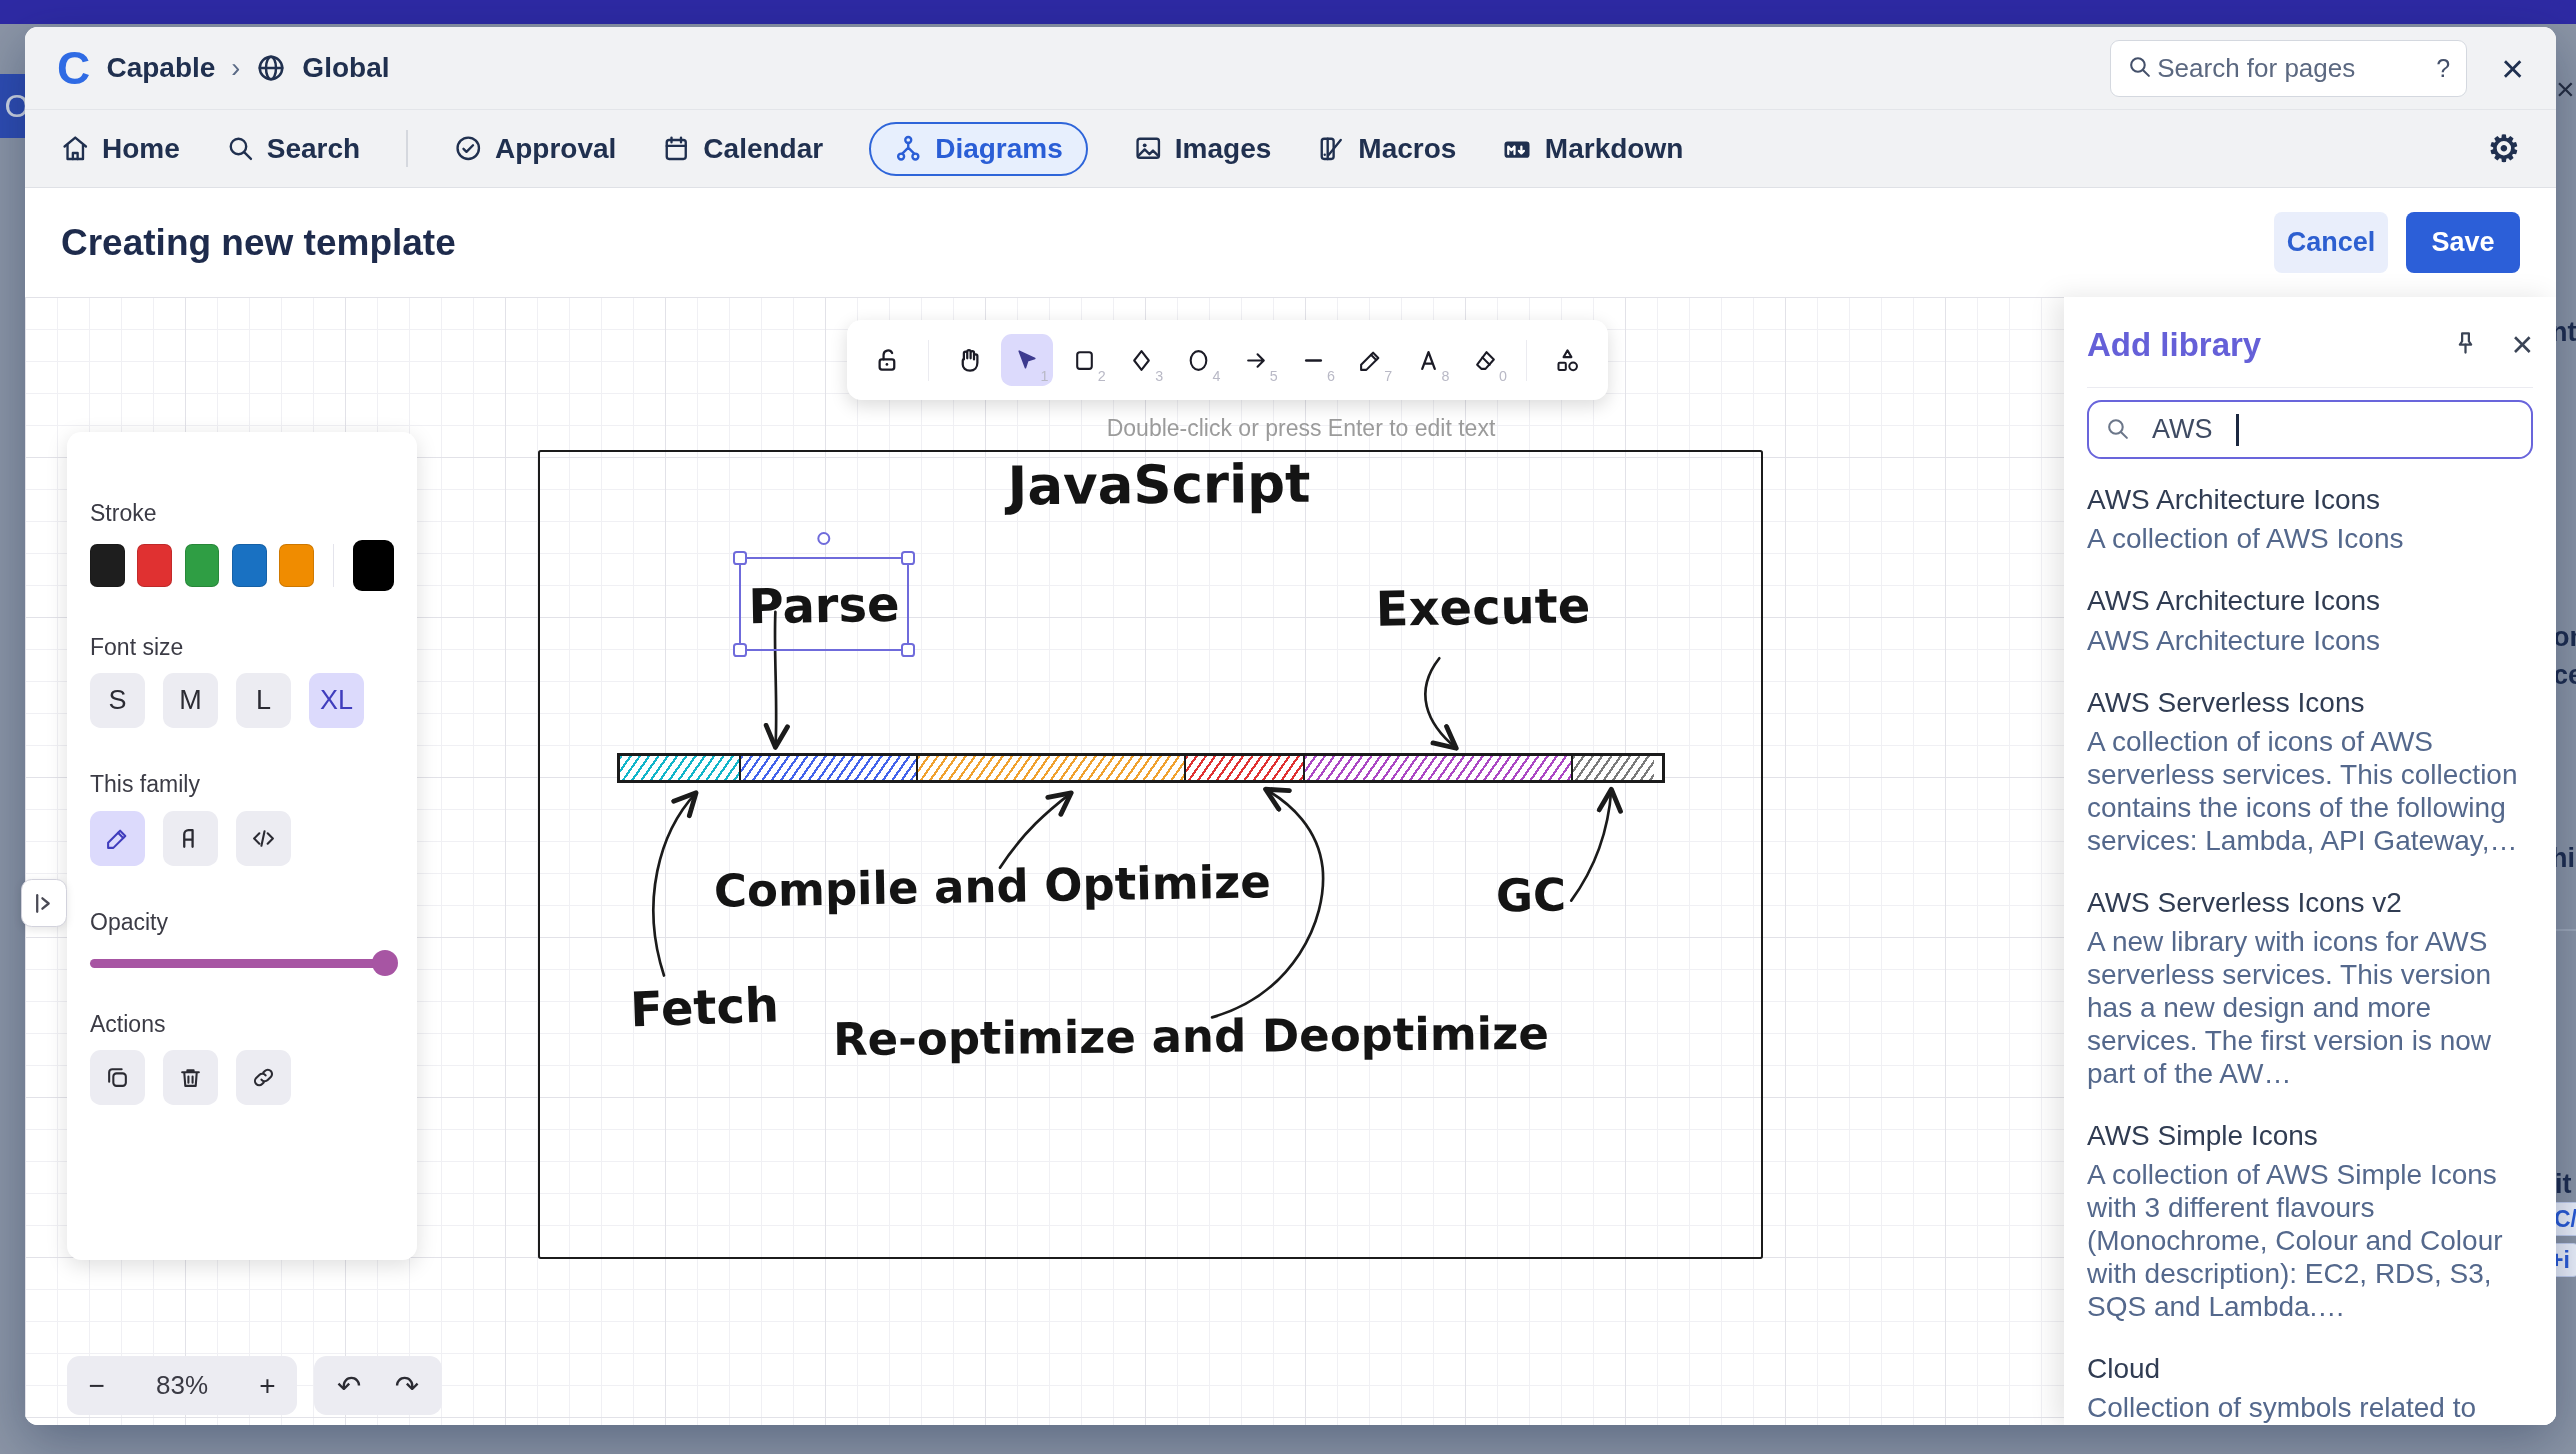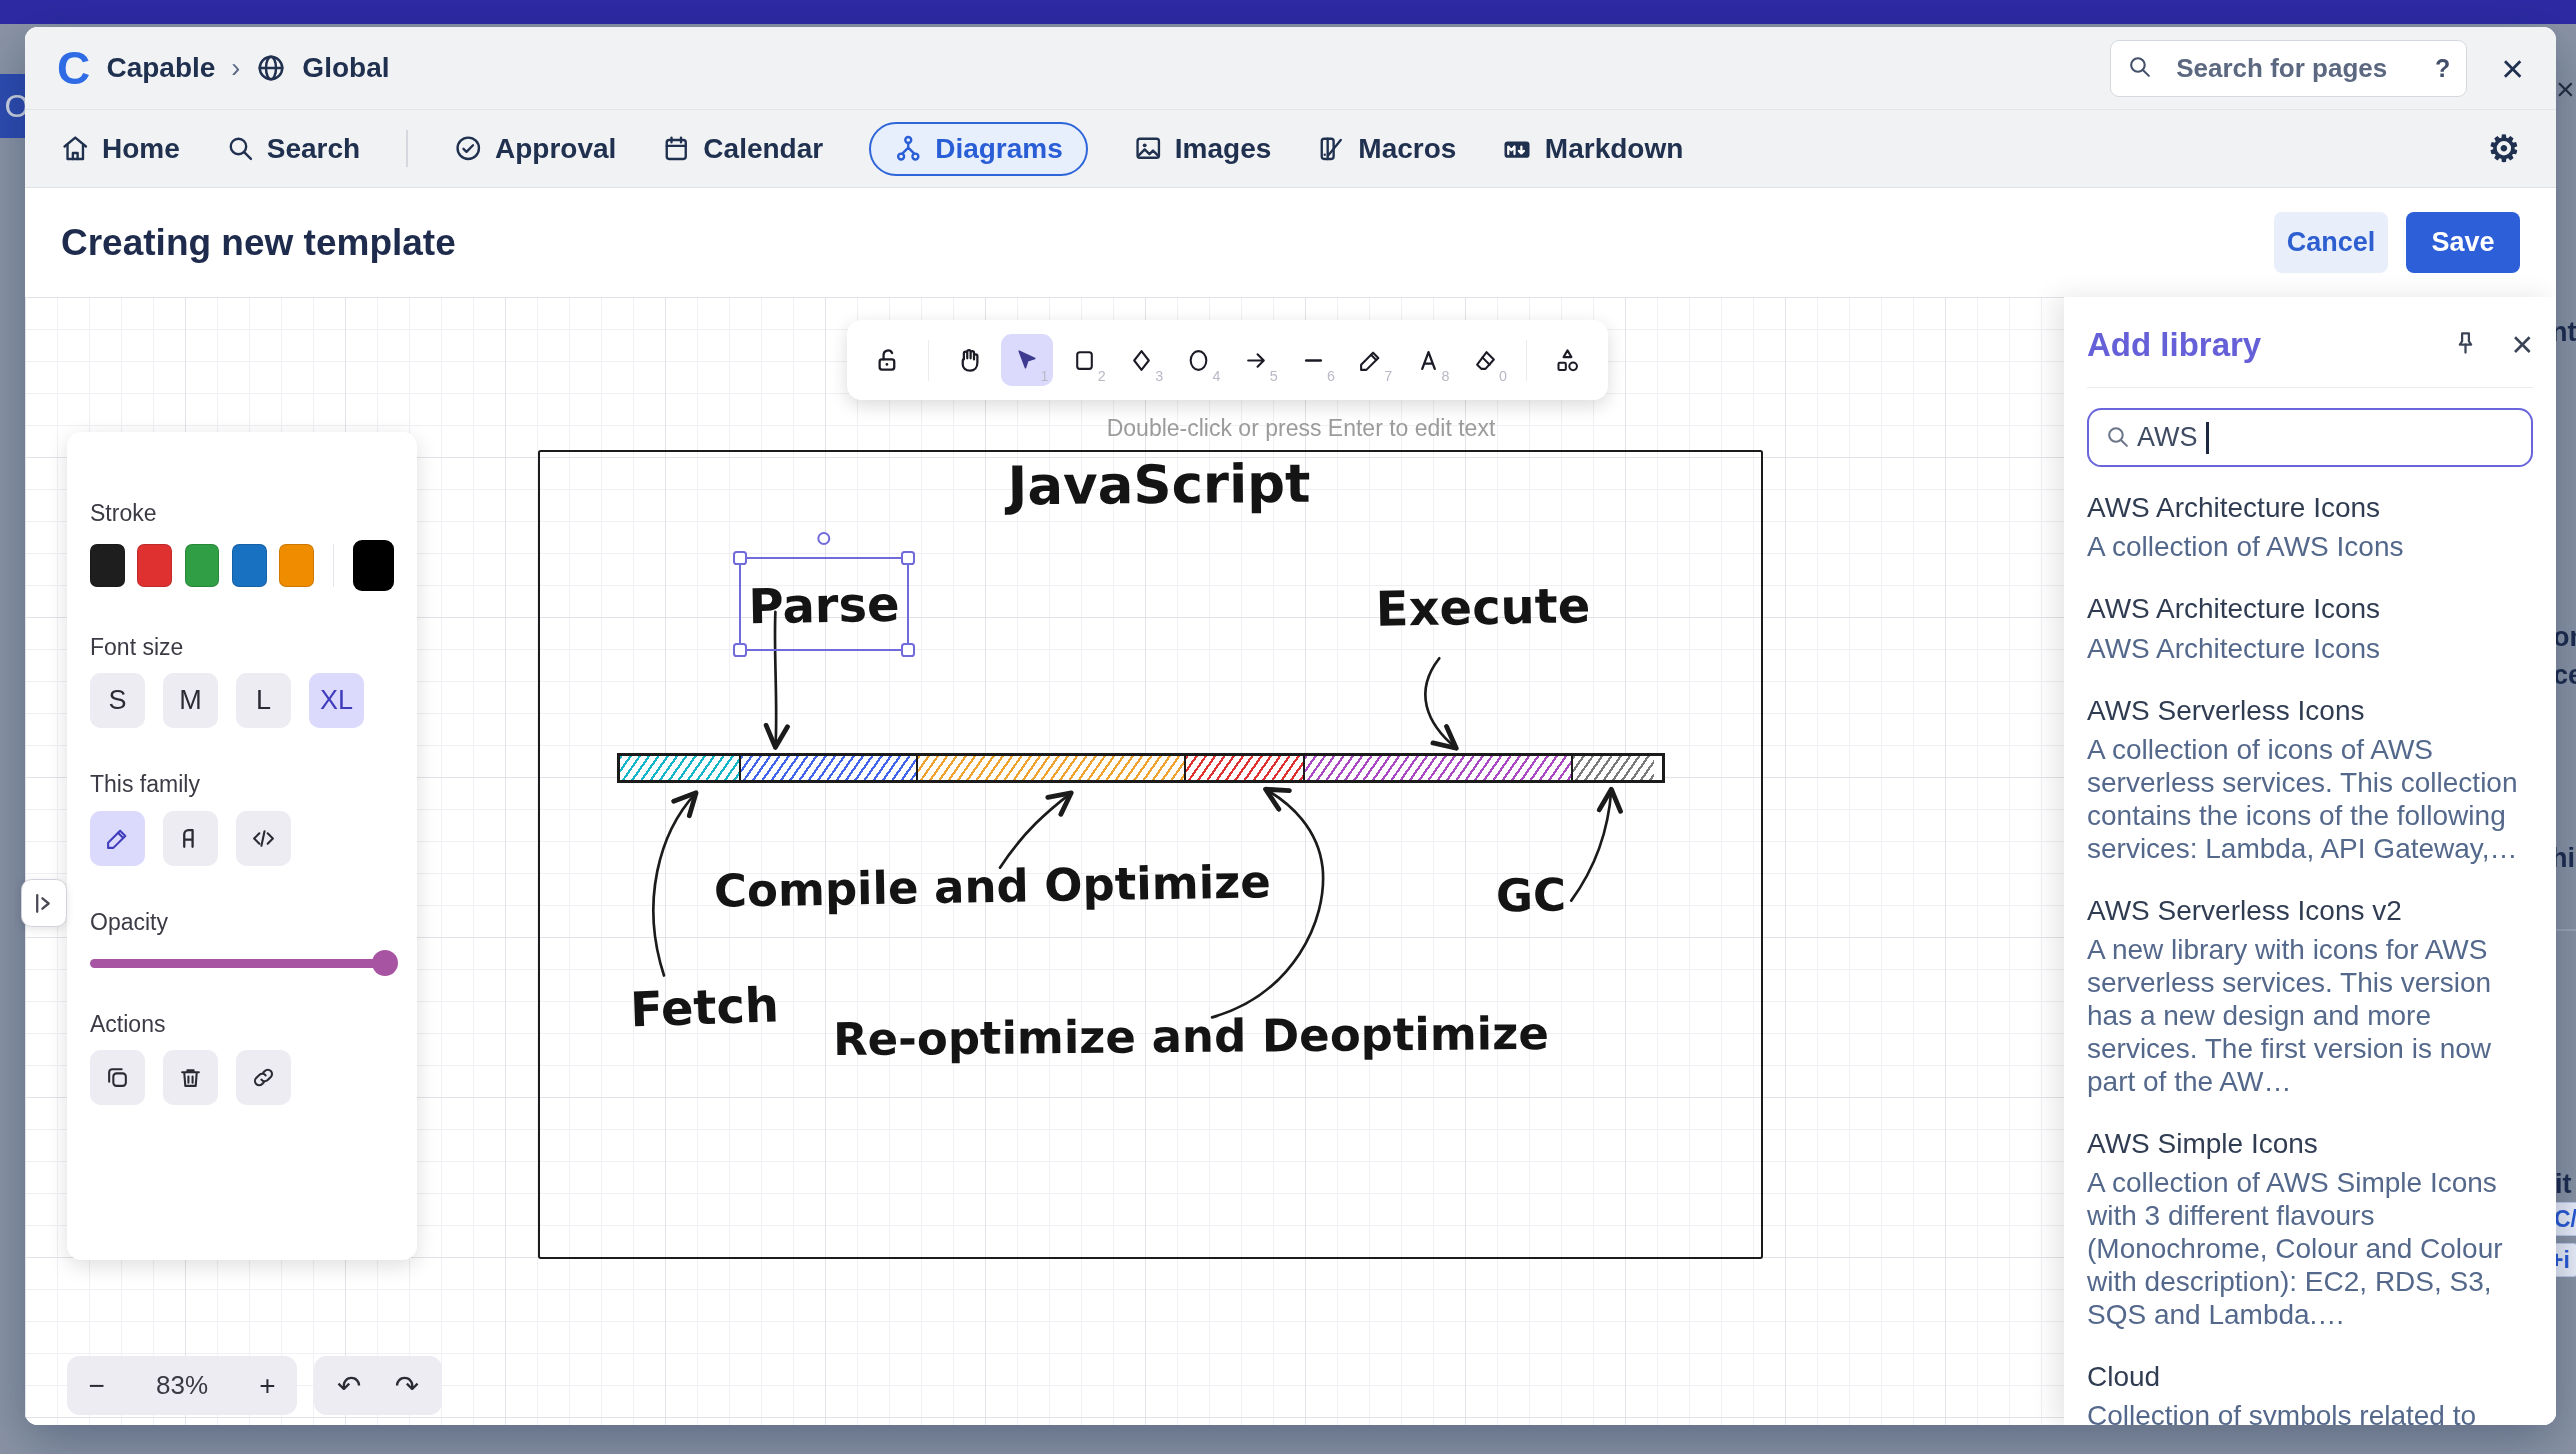--- a/index.html
+++ b/index.html
@@ -16,21 +16,21 @@
 
   
   .modal { position:absolute; left:25px; top:27px; width:2531px; height:1398px; background:#fff; border-radius:12.5px; box-shadow:0 16px 53px rgba(9,30,66,.35); overflow:hidden; }
 
   .mhead { height:82px; background:#f1f2f4; display:flex; align-items:center; padding:0 32px 0 32px; }
   .logo { font-size:46px; font-weight:800; color:#2f6be4; margin-right:18px; letter-spacing:-1.8px; }
   .crumb { display:flex; align-items:center; gap:16px; color:#20304f; font-size:28px; font-weight:600; }
   .crumb .sep { color:#5a6a85; font-size:27px; font-weight:400; }
   .crumb svg { display:block; }
   .mhead-spacer { flex:1; }
-  .hsearch { width:357px; height:57px; background:#fff; border:1.3px solid #d4d8df; border-radius:9px; display:flex; align-items:center; padding:0 16px; gap:24px;font-weight:bold; }
+  .hsearch { width:357px; height:57px; background:#fff; border:1.3px solid #d4d8df; border-radius:9px; display:flex; align-items:center; padding:0 16px; gap:5px; }
   .hsearch .ph { color:#5b6880; font-size:26px; flex:1; }
   .hsearch .qm { color:#44506a; font-size:25px; }
   .mclose { margin-left:34px; font-size:39px; color:#20304f; line-height:1; cursor:pointer; }
 
   .mnav { height:79px; background:#f1f2f4; border-top:1.3px solid #e3e5e9; border-bottom:1.3px solid #dfe1e6; display:flex; align-items:center; padding:0 36px; gap:46px; color:#20304f; font-size:28px; font-weight:600; }
   .nav-item { display:flex; align-items:center; gap:12.5px; cursor:pointer; }
   .nav-item svg { display:block; }
   .nav-div { width:1.8px; height:37px; background:#d5d8de; }
   .nav-item.active { border:2.2px solid #2e65d9; background:#e7effd; color:#2a5ed6; border-radius:890px; padding:9px 23px; }
   .nav-spacer { flex:1; }
@@ -101,21 +101,21 @@
   .pill span { cursor:pointer; }
   .zoomval { font-size:26px; color:#3a3a44; cursor:pointer; }
 
   
   .lib { position:absolute; right:0; top:0; bottom:0; width:492px; background:#fff; box-shadow:-9px 0 25px rgba(0,0,0,.10); padding:0 23px; overflow:hidden; }
   .lib-head { display:flex; align-items:center; padding-top:28.5px;justify-content:flex-end; }
   .lib-title { flex:1; font-size:33px; font-weight:700; color:#6560d8; }
   .lib-head .ic { color:#3b4456; margin-left:32px; cursor:pointer; }
   .lib-head .x { font-size:37px; line-height:1; }
   .lib-div { height:1.8px; background:#ebebf1; margin-top:23px; }
-  .lib-search { margin-top:20px; height:59px; border:2.7px solid #6965db; border-radius:14.3px; display:flex; align-items:center; padding:0 16px; gap:7px; background:#fff; }
+  .lib-search { margin-top:12px; height:59px; border:2.7px solid #6965db; border-radius:14.3px; display:flex; align-items:center; padding:0 16px; gap:22px; background:#fff; }
   .lib-search .val { font-size:27px; color:#3f4b63; }
   .caret { display:inline-block; width:2.7px; height:32px; background:#1b2840; margin-left:1.8px; vertical-align:middle; }
   .lib-list { margin-top:25px; }
   .lib-item { margin-bottom:30px; cursor:pointer; }
   .lib-name { font-size:28px; font-weight:500; color:#303c52; }
   .lib-desc { font-size:28px; color:#54688c; line-height:33px; margin-top:6.2px; }
 
   
   .toggle { position:absolute; left:21.4px; top:879px; width:46px; height:48px; background:#fff; border:1.8px solid #d2d2dc; border-radius:10.7px; display:flex; align-items:center; justify-content:center; box-shadow:0 2.7px 9px rgba(0,0,0,.10); cursor:pointer; }
 

